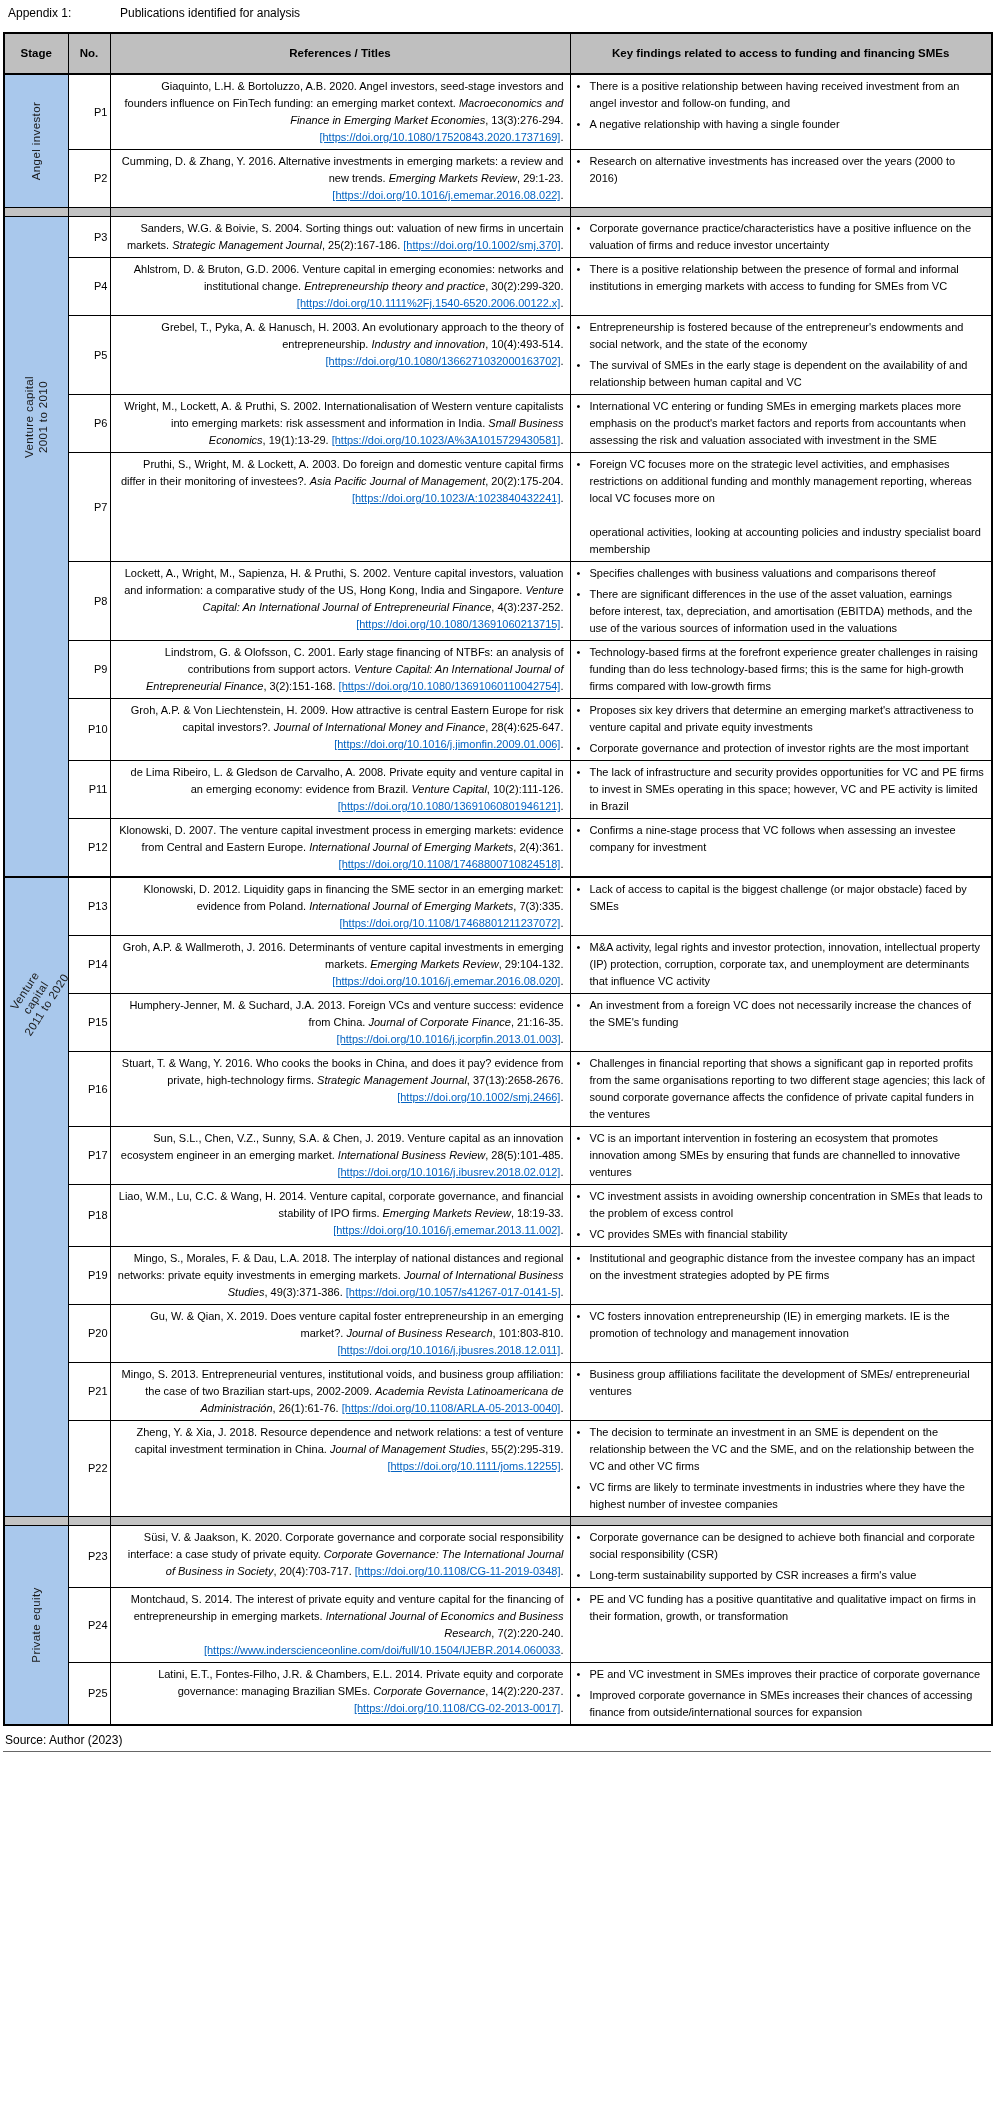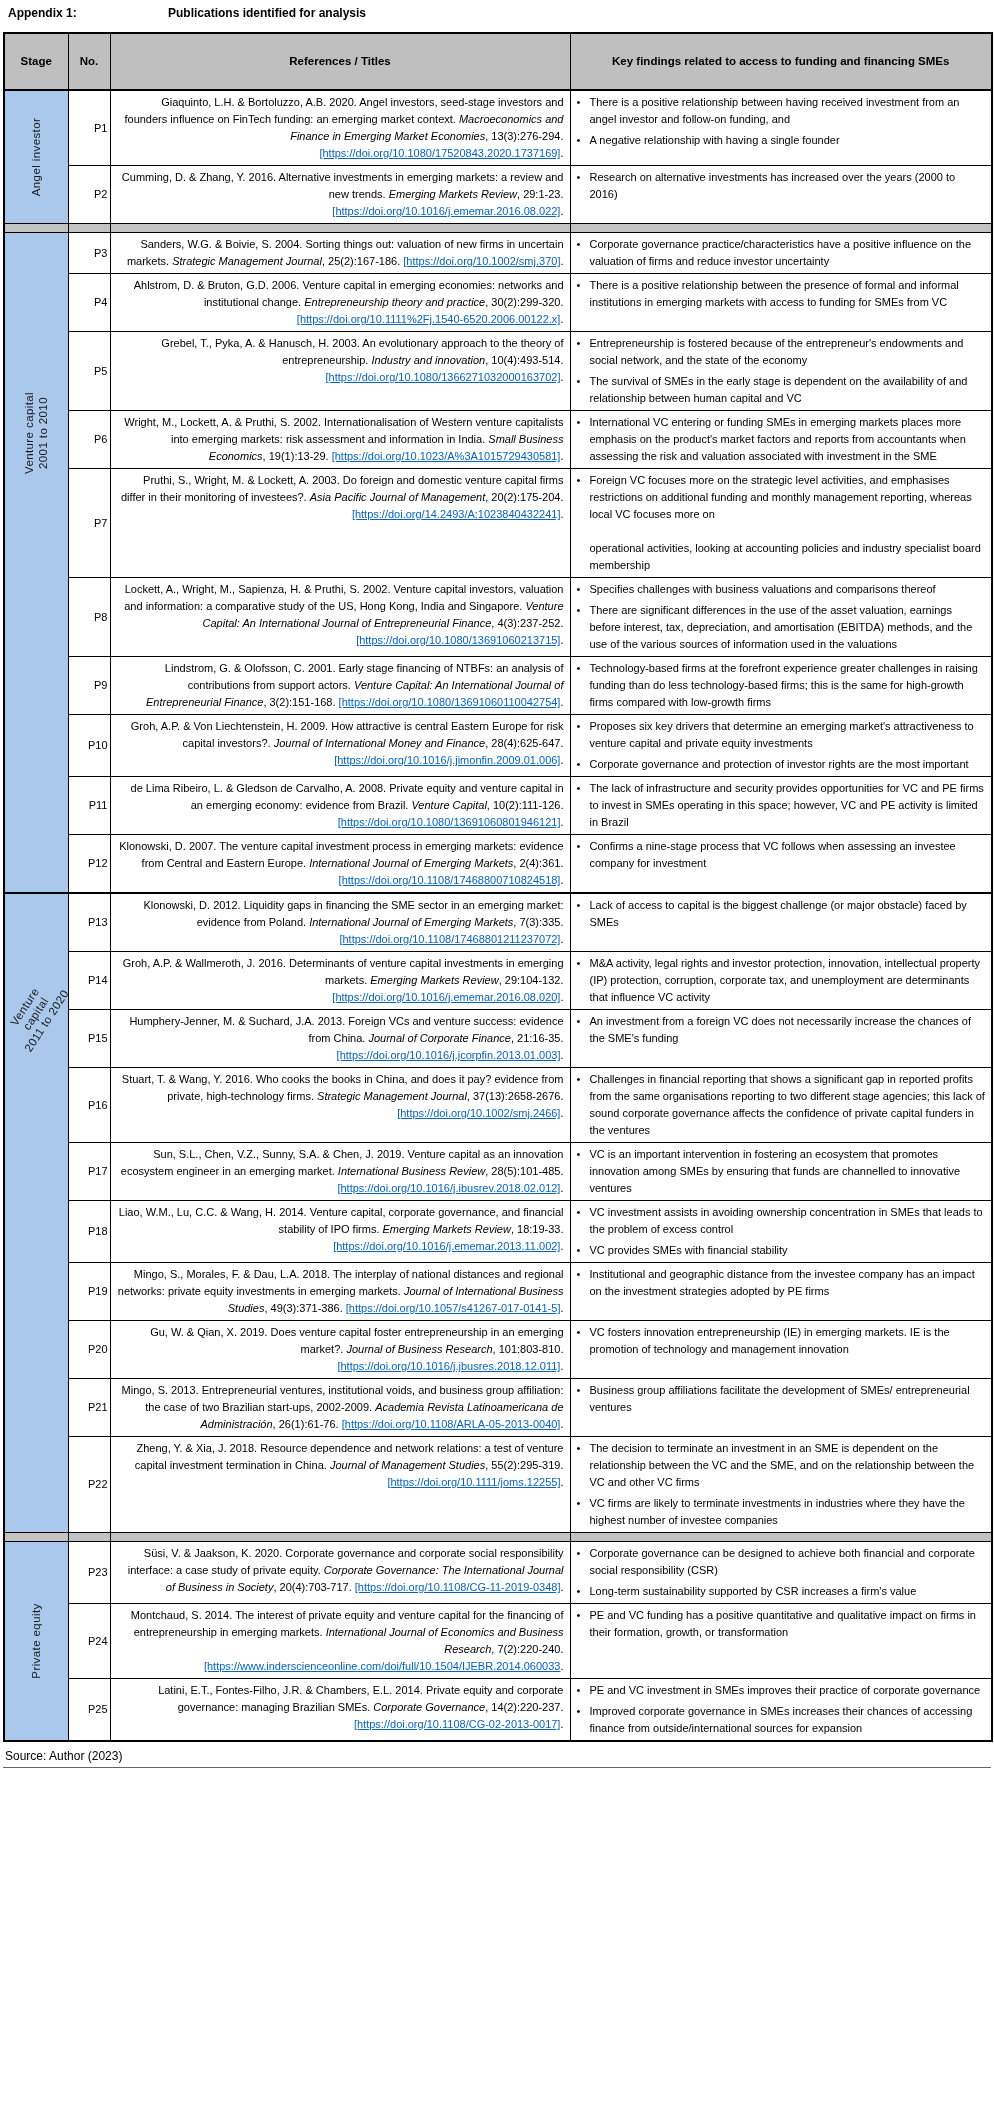--- a/index.html
+++ b/index.html
@@ -6,31 +6,31 @@
     --header-bg:#bfbfbf; --stage-bg:#a9c8ec; --spacer-bg:#c3c3c3;
     --link:#0563c1; --border:#000000;
   }
   *{box-sizing:border-box;}
   html,body{margin:0;padding:0;background:#ffffff;}
   body{
     width:994px; font-family:"Liberation Sans",sans-serif; font-size:11px;
     color:#000;
   }
   .page{width:994px; padding:0 3px;}
-  .title-row{display:flex; padding:6px 5px 0 5px; font-weight:bold; font-size:12px;gap:48px;}
+  .title-row{display:flex; padding:6px 5px 0 5px; font-weight:normal; font-size:12px;}
   .title-label{width:112px; flex:0 0 112px;}
   .apx-table{
     border-collapse:collapse; table-layout:fixed; width:988px; margin-top:12px;
     border:2px solid var(--border);
   }
   col.c-stage{width:64px;} col.c-no{width:42px;} col.c-ref{width:460px;} col.c-find{width:422px;}
   th{
     background:var(--header-bg); border:1px solid var(--border);
     border-bottom:2px solid var(--border); font-size:11.5px; font-weight:bold;
-    padding:20px 2px; text-align:center; line-height:15px;
+    padding:12px 2px; text-align:center; line-height:15px;
   }
   td{
     border:1px solid var(--border); vertical-align:top; padding:3px 6px;
     line-height:17px;
   }
   td.no-cell{text-align:right; vertical-align:middle; padding:2px;}
   td.stage-cell{
     background:var(--stage-bg); position:relative; padding:0; overflow:visible;
   }
   .stage-inner{
@@ -164,21 +164,21 @@
           <td class="ref-cell"><span>Wright, M., Lockett, A. &amp; Pruthi, S. 2002. Internationalisation of Western venture capitalists into emerging markets: risk assessment and information in India. </span><span class="it">Small Business Economics</span><span>, 19(1):13-29. </span><span class="link">[https://doi.org/10.1023/A%3A1015729430581]</span><span>.</span></td>
           <td>
             <div class="fi">
               <span class="b">•</span>
               <span>International VC entering or funding SMEs in emerging markets places more emphasis on the product's market factors and reports from accountants when assessing the risk and valuation associated with investment in the SME</span>
             </div>
           </td>
         </tr>
         <tr>
           <td class="no-cell">P7</td>
-          <td class="ref-cell"><span>Pruthi, S., Wright, M. &amp; Lockett, A. 2003. Do foreign and domestic venture capital firms differ in their monitoring of investees?. </span><span class="it">Asia Pacific Journal of Management</span><span>, 20(2):175-204. </span><span class="link">[https://doi.org/14.2493/A:1023840432241]</span><span>.</span></td>
+          <td class="ref-cell"><span>Pruthi, S., Wright, M. &amp; Lockett, A. 2003. Do foreign and domestic venture capital firms differ in their monitoring of investees?. </span><span class="it">Asia Pacific Journal of Management</span><span>, 20(2):175-204. </span><span class="link">[https://doi.org/10.1023/A:1023840432241]</span><span>.</span></td>
           <td>
             <div class="fi">
               <span class="b">•</span>
               <span>Foreign VC focuses more on the strategic level activities, and emphasises restrictions on additional funding and monthly management reporting, whereas local VC focuses more on</span>
             </div>
             <div class="fi nobullet">
               <span class="b">•</span>
               <span>operational activities, looking at accounting policies and industry specialist board membership</span>
             </div>
           </td>

